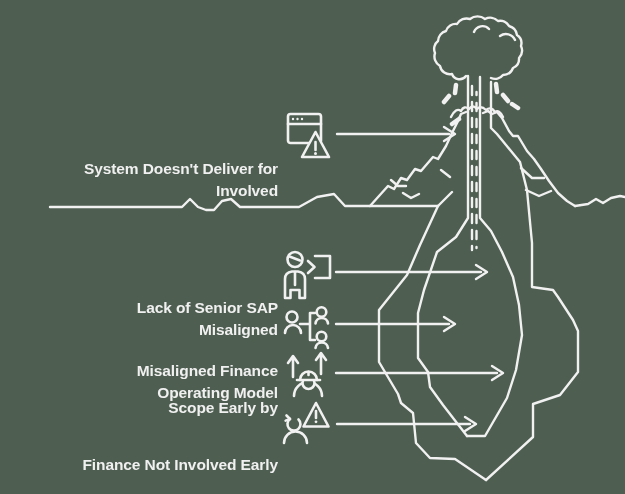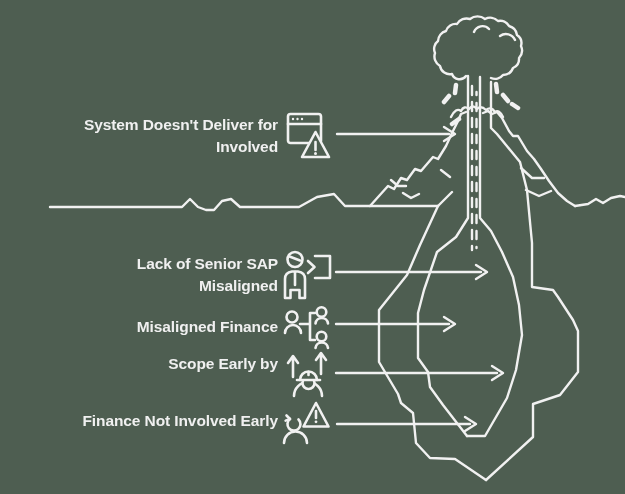--- a/index.html
+++ b/index.html
@@ -5,20 +5,21 @@
   html,body{margin:0;padding:0;background:#4e5e51;}
   .stage{
     position:relative;width:625px;height:494px;background:#4e5e51;
     overflow:hidden;font-family:"Liberation Sans",sans-serif;
   }
   .art{position:absolute;left:0;top:0;}
   .label{
     position:absolute;right:347px;text-align:right;color:#f0f0f0;
     font-weight:700;font-size:15.5px;line-height:22px;letter-spacing:-0.1px;
     white-space:nowrap;
+    margin-top:44px;
   }
   .icon{position:absolute;}
 </style>
 </head>
 <body>
 
 <div class="stage">
 
   <svg class="art" width="625" height="494" viewBox="0 0 625 494" fill="none" stroke="#f1f1f1" stroke-width="2.4" stroke-linecap="round" stroke-linejoin="round">
 
@@ -123,20 +124,21 @@
   <div class="label" style="top:114px">
     <div>System Doesn't Deliver for</div>
     <div>Involved</div>
   </div>
   <div class="label" style="top:253px">
     <div>Lack of Senior SAP</div>
     <div>Misaligned</div>
   </div>
   <div class="label" style="top:316px">
     <div>Misaligned Finance</div>
+    <div>Operating Model</div>
   </div>
   <div class="label" style="top:353px">
     <div>Scope Early by</div>
   </div>
   <div class="label" style="top:410px">
     <div>Finance Not Involved Early</div>
   </div>
 
 </div>
 

